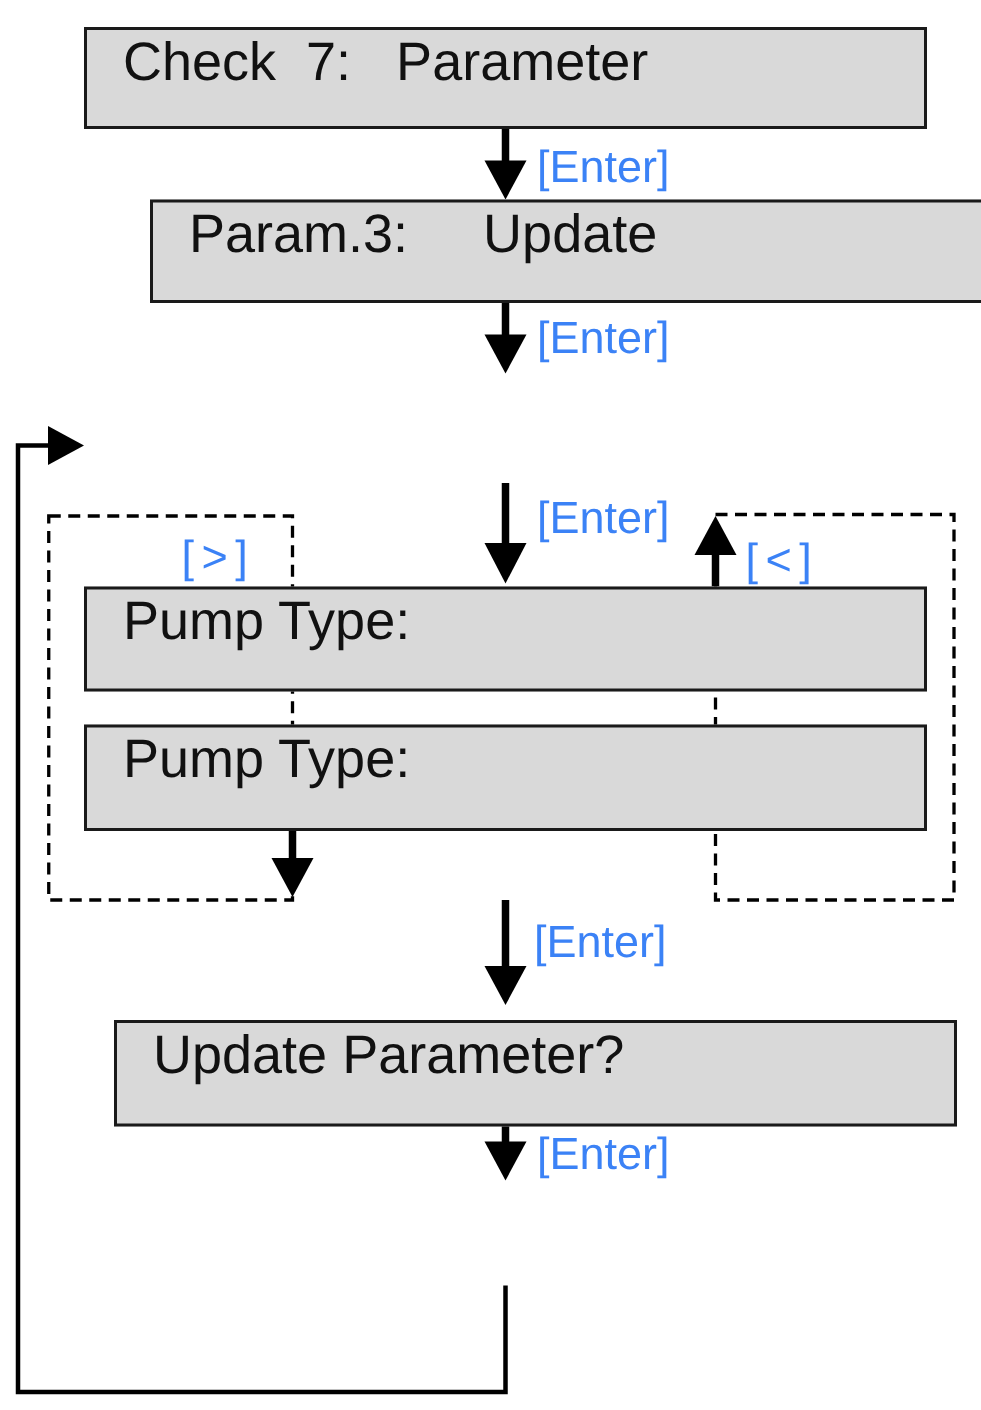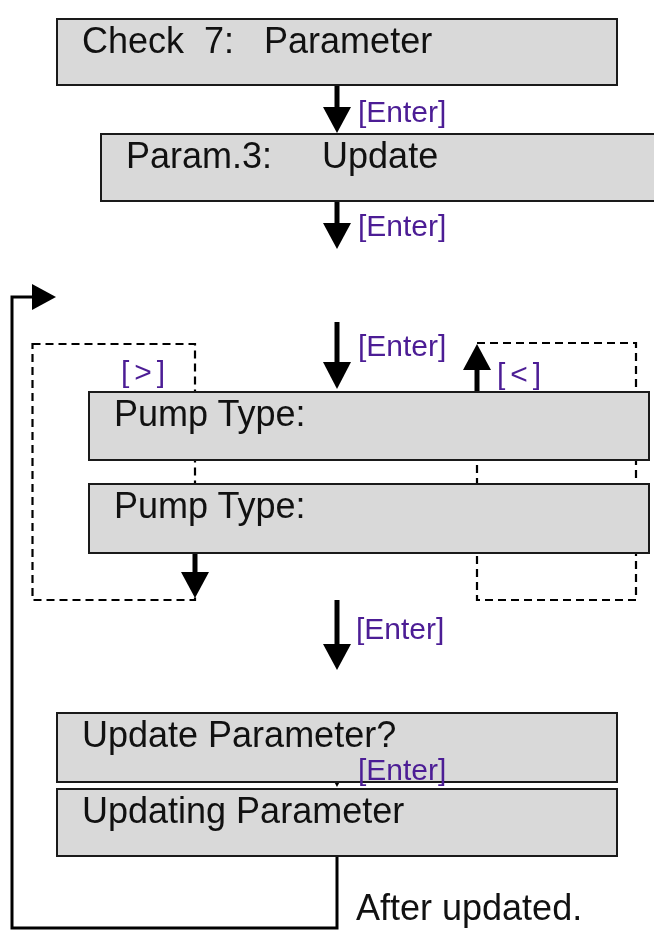--- a/index.html
+++ b/index.html
@@ -20,47 +20,47 @@
     background:var(--box-fill,#d9d9d9);
     border:2.5px solid var(--box-border,#1a1a1a);
     z-index:2;
     display:flex;
     align-items:flex-start;
     font-size:36px;
     white-space:pre;
     padding:0 20px 0 24px;
   }
   .lcd-box .txt { white-space:pre; }
-  .split { justify-content:space-between;margin-left:32px; }
+  .split { justify-content:space-between; }
 
   .keylabel {
     position:absolute;
     z-index:3;
     font-size:30px;
     line-height:34px;
     white-space:pre;
-    color:#4c1d95;
+    color:#3b82f6;
   }
   .bracket { letter-spacing:5px; }
   .note {
     position:absolute;
     z-index:3;
     font-size:36px;
     line-height:40px;
     white-space:pre;
     color:#111;
   }
 
   
   #box-check7   { top:18px;  height:68px; }
   #box-param3   { top:133px; height:69px;margin-left:44px; }
   #box-update25 { top:250px; height:72px; }
   #box-type-a   { top:391px; height:70px; }
   #box-type-b   { top:483px; height:71px; }
-  #box-update-q { top:712px; height:71px; }
+  #box-update-q { top:680px; height:71px;margin-left:20px; }
   #box-updating { top:788px; height:69px; }
 
   #lbl-enter-1 { left:358px; top:95px;  }
   #lbl-enter-2 { left:358px; top:209px; }
   #lbl-enter-3 { left:358px; top:329px; }
   #lbl-enter-4 { left:356px; top:612px; }
   #lbl-enter-5 { left:358px; top:753px; }
   #lbl-next    { left:121px; top:355px; }
   #lbl-prev    { left:497px; top:357px; }
   #lbl-after   { left:356px; top:888px; }
@@ -114,27 +114,23 @@
   </div>
 
   <div class="lcd-box split" id="box-type-b">
     <span class="txt">Pump Type:</span>
   </div>
 
   <div class="lcd-box" id="box-update-q">
     <span class="txt">Update Parameter?</span>
   </div>
 
-  <div class="lcd-box" id="box-updating">
-    <span class="txt">Updating Parameter</span>
-  </div>
 
   <span class="keylabel" id="lbl-enter-1">[Enter]</span>
   <span class="keylabel" id="lbl-enter-2">[Enter]</span>
   <span class="keylabel" id="lbl-enter-3">[Enter]</span>
   <span class="keylabel" id="lbl-enter-4">[Enter]</span>
   <span class="keylabel" id="lbl-enter-5">[Enter]</span>
   <span class="keylabel bracket" id="lbl-next">[&gt;]</span>
   <span class="keylabel bracket" id="lbl-prev">[&lt;]</span>
 
-  <span class="note" id="lbl-after">After updated.</span>
 
 </div>
 
 </body></html>

